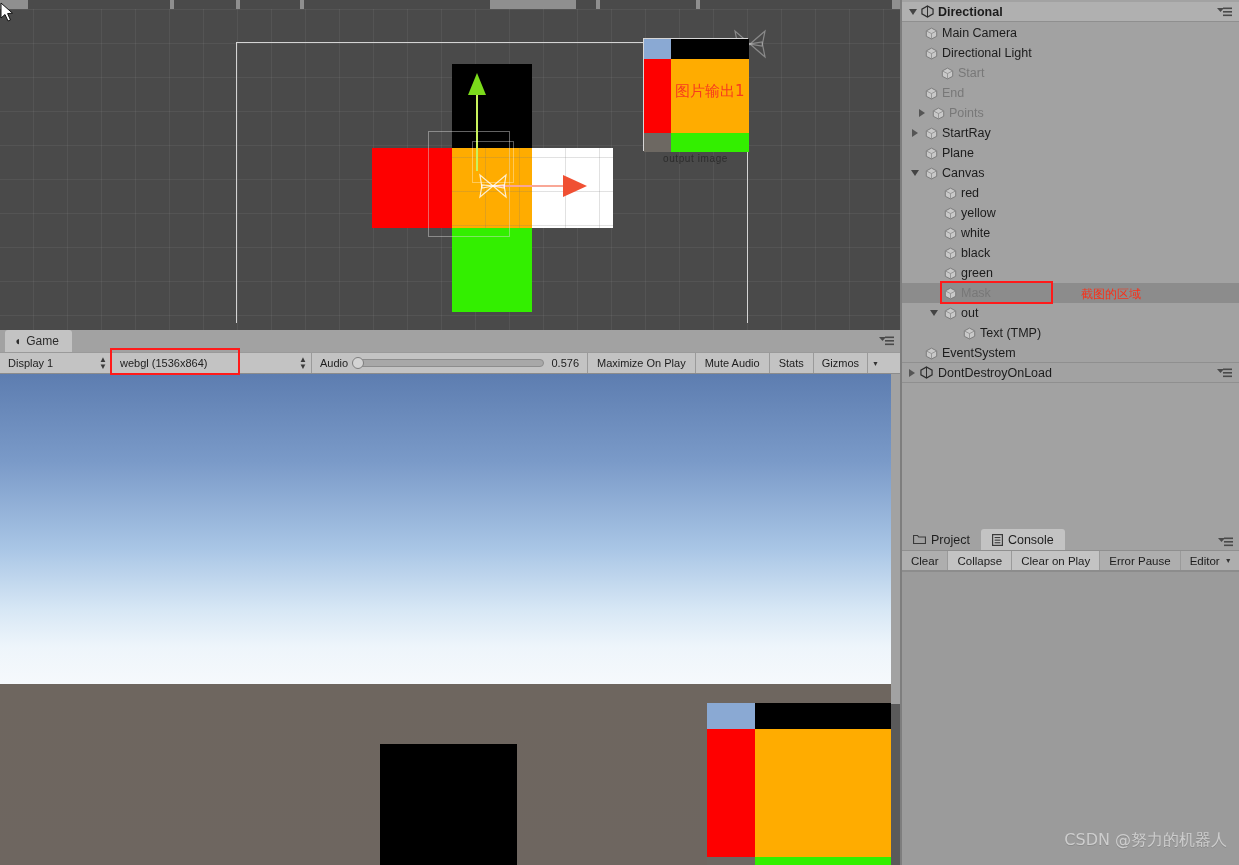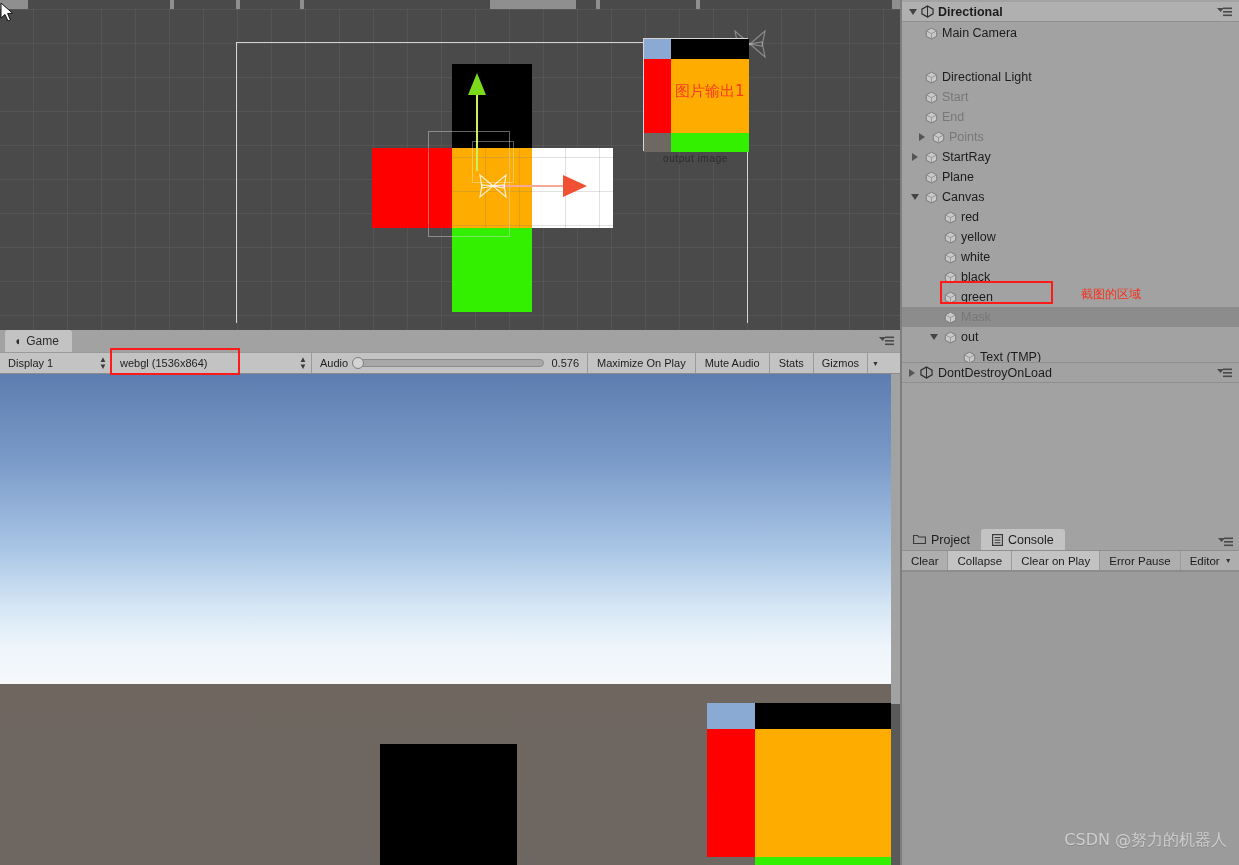--- a/index.html
+++ b/index.html
@@ -386,32 +386,32 @@
             <span class="twirl-slot"></span>
             <span style="display: flex; align-items: center;">
               <svg class="cube-ico" viewBox="0 0 14 14">
                 <polygon points="7,1.2 12.6,4.2 12.6,10 7,12.9 1.4,10 1.4,4.2" fill="#c9c9c9" stroke="#787878" stroke-width="1"></polygon>
                 <polyline points="1.4,4.2 7,7.1 12.6,4.2" fill="none" stroke="#8d8d8d" stroke-width="0.9"></polyline>
                 <line x1="7" y1="7.1" x2="7" y2="12.9" stroke="#8d8d8d" stroke-width="0.9"></line>
               </svg>
             </span>
             <span>Main Camera</span>
           </div>
-          <div class="hrow" style="padding-left: 8px; margin-top: 24px;">
+          <div class="hrow" style="padding-left: 8px;">
             <span class="twirl-slot"></span>
             <span style="display: flex; align-items: center;">
               <svg class="cube-ico" viewBox="0 0 14 14">
                 <polygon points="7,1.2 12.6,4.2 12.6,10 7,12.9 1.4,10 1.4,4.2" fill="#c9c9c9" stroke="#787878" stroke-width="1"></polygon>
                 <polyline points="1.4,4.2 7,7.1 12.6,4.2" fill="none" stroke="#8d8d8d" stroke-width="0.9"></polyline>
                 <line x1="7" y1="7.1" x2="7" y2="12.9" stroke="#8d8d8d" stroke-width="0.9"></line>
               </svg>
             </span>
             <span>Directional Light</span>
           </div>
-          <div class="hrow dim" style="padding-left: 8px;">
+          <div class="hrow dim" style="padding-left: 24px;">
             <span class="twirl-slot"></span>
             <span style="display: flex; align-items: center;">
               <svg class="cube-ico" viewBox="0 0 14 14">
                 <polygon points="7,1.2 12.6,4.2 12.6,10 7,12.9 1.4,10 1.4,4.2" fill="#c9c9c9" stroke="#787878" stroke-width="1"></polygon>
                 <polyline points="1.4,4.2 7,7.1 12.6,4.2" fill="none" stroke="#8d8d8d" stroke-width="0.9"></polyline>
                 <line x1="7" y1="7.1" x2="7" y2="12.9" stroke="#8d8d8d" stroke-width="0.9"></line>
               </svg>
             </span>
             <span>Start</span>
           </div>

